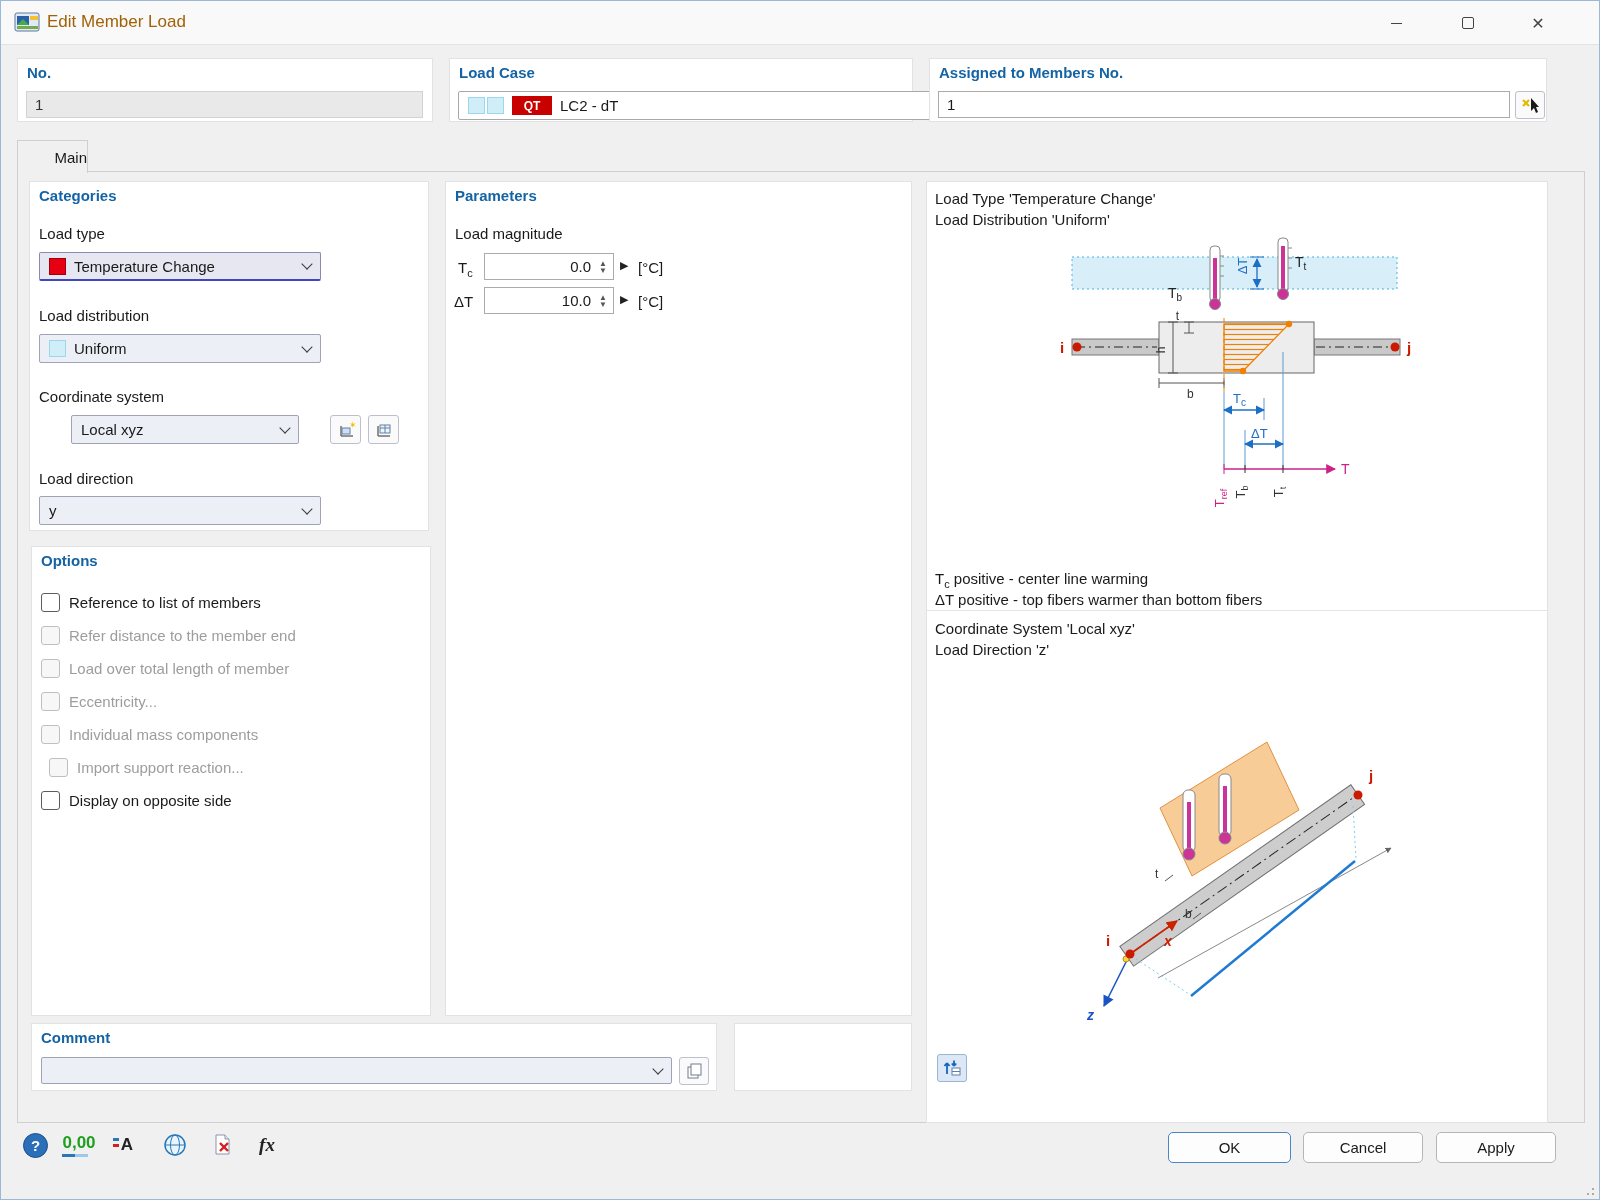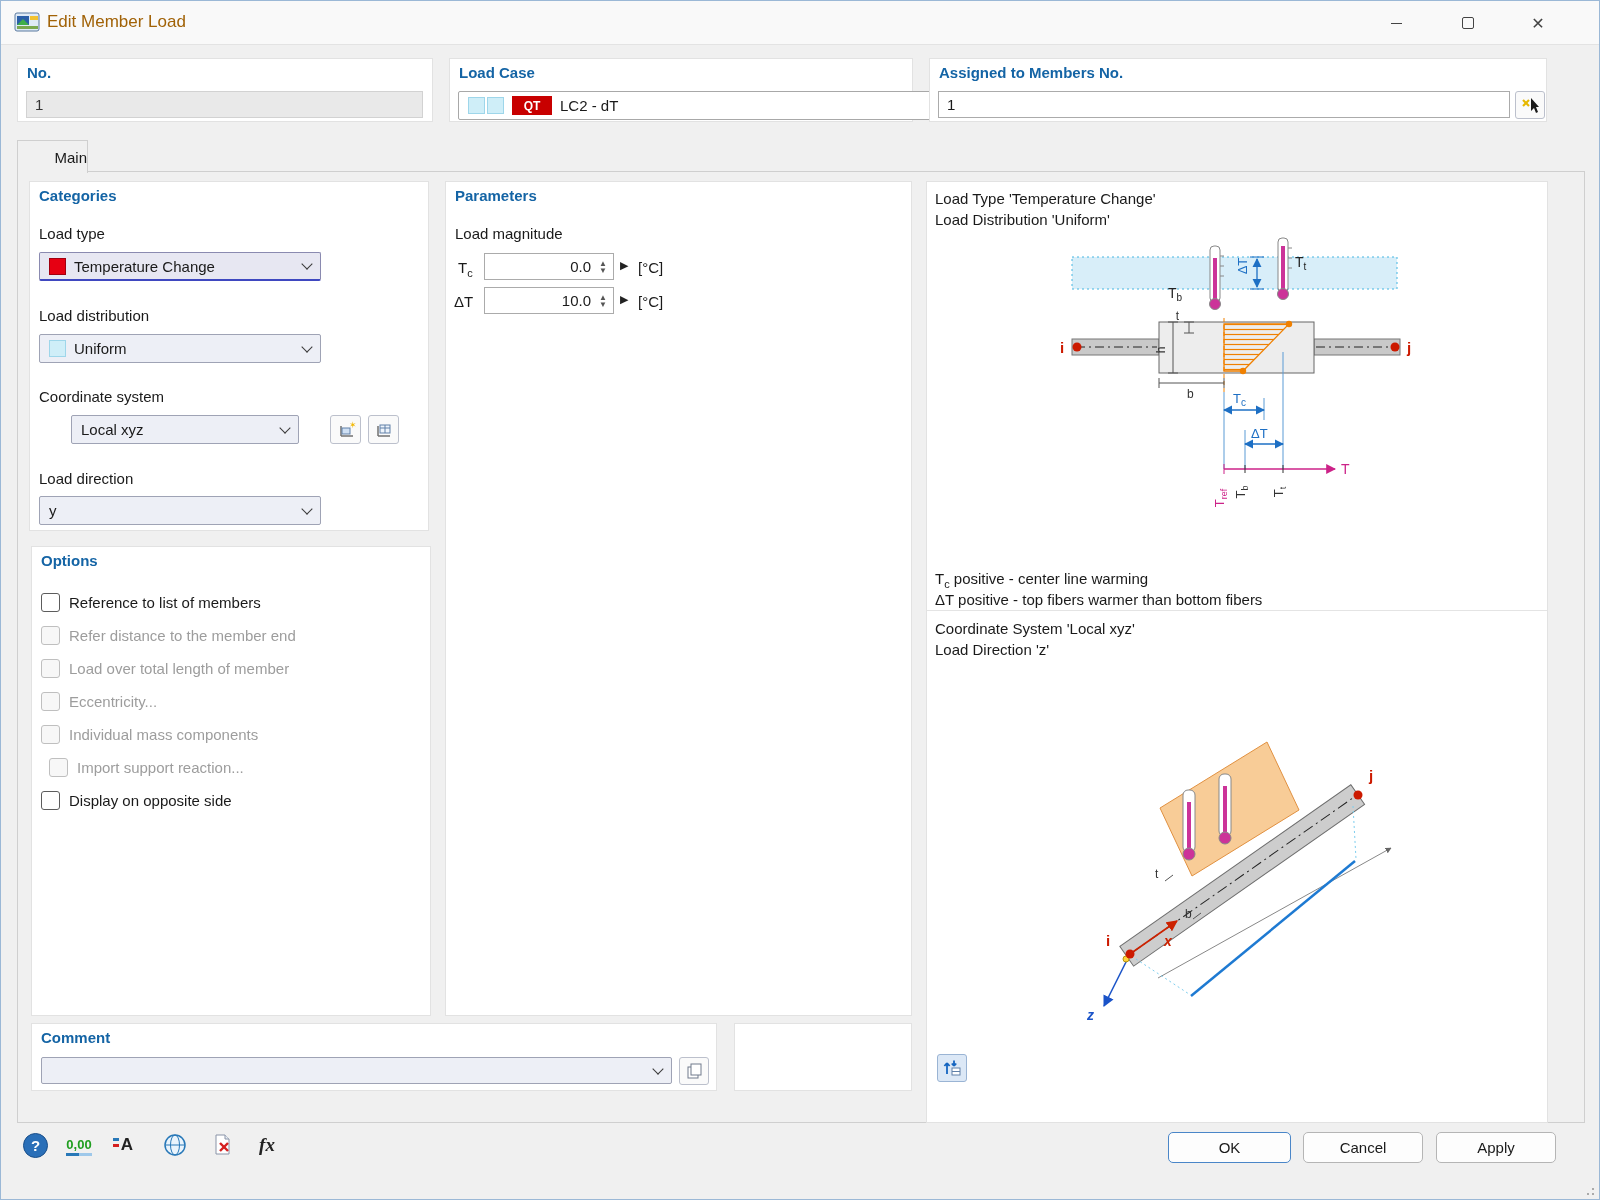--- a/index.html
+++ b/index.html
@@ -446,21 +446,21 @@
   </div>
 
   <div class="tool" style="left:18px;">
     <svg width="27" height="27" viewBox="0 0 27 27">
       <circle cx="13.5" cy="13.5" r="12" fill="#2a6fb8" stroke="#1a4f8a"></circle>
       <text x="13.5" y="19" font-size="15" font-weight="bold" fill="#fff" text-anchor="middle">?</text>
     </svg>
   </div>
   <div class="tool" style="left:62px;">
     <div style="text-align:center;">
-      <span style="color:#1f9e1f; font-weight:bold; font-size:13px;">0,00</span>
+      <span style="color:#1f9e1f; font-weight:bold; font-size:17px;">0,00</span>
       <div style="width:26px; height:3px; margin-top:1px; background:linear-gradient(90deg,#2878b8 50%,#9ec8ea 50%);"></div>
     </div>
   </div>
   <div class="tool" style="left:110px;">
     <div style="position:relative;">
       <span style="font-size:17px; font-weight:bold; color:#222;">A</span>
       <span style="position:absolute; left:-8px; top:3px; width:6px; height:3px; background:#2878b8;"></span>
       <span style="position:absolute; left:-8px; top:9px; width:6px; height:3px; background:#d42020;"></span>
     </div>
   </div>

